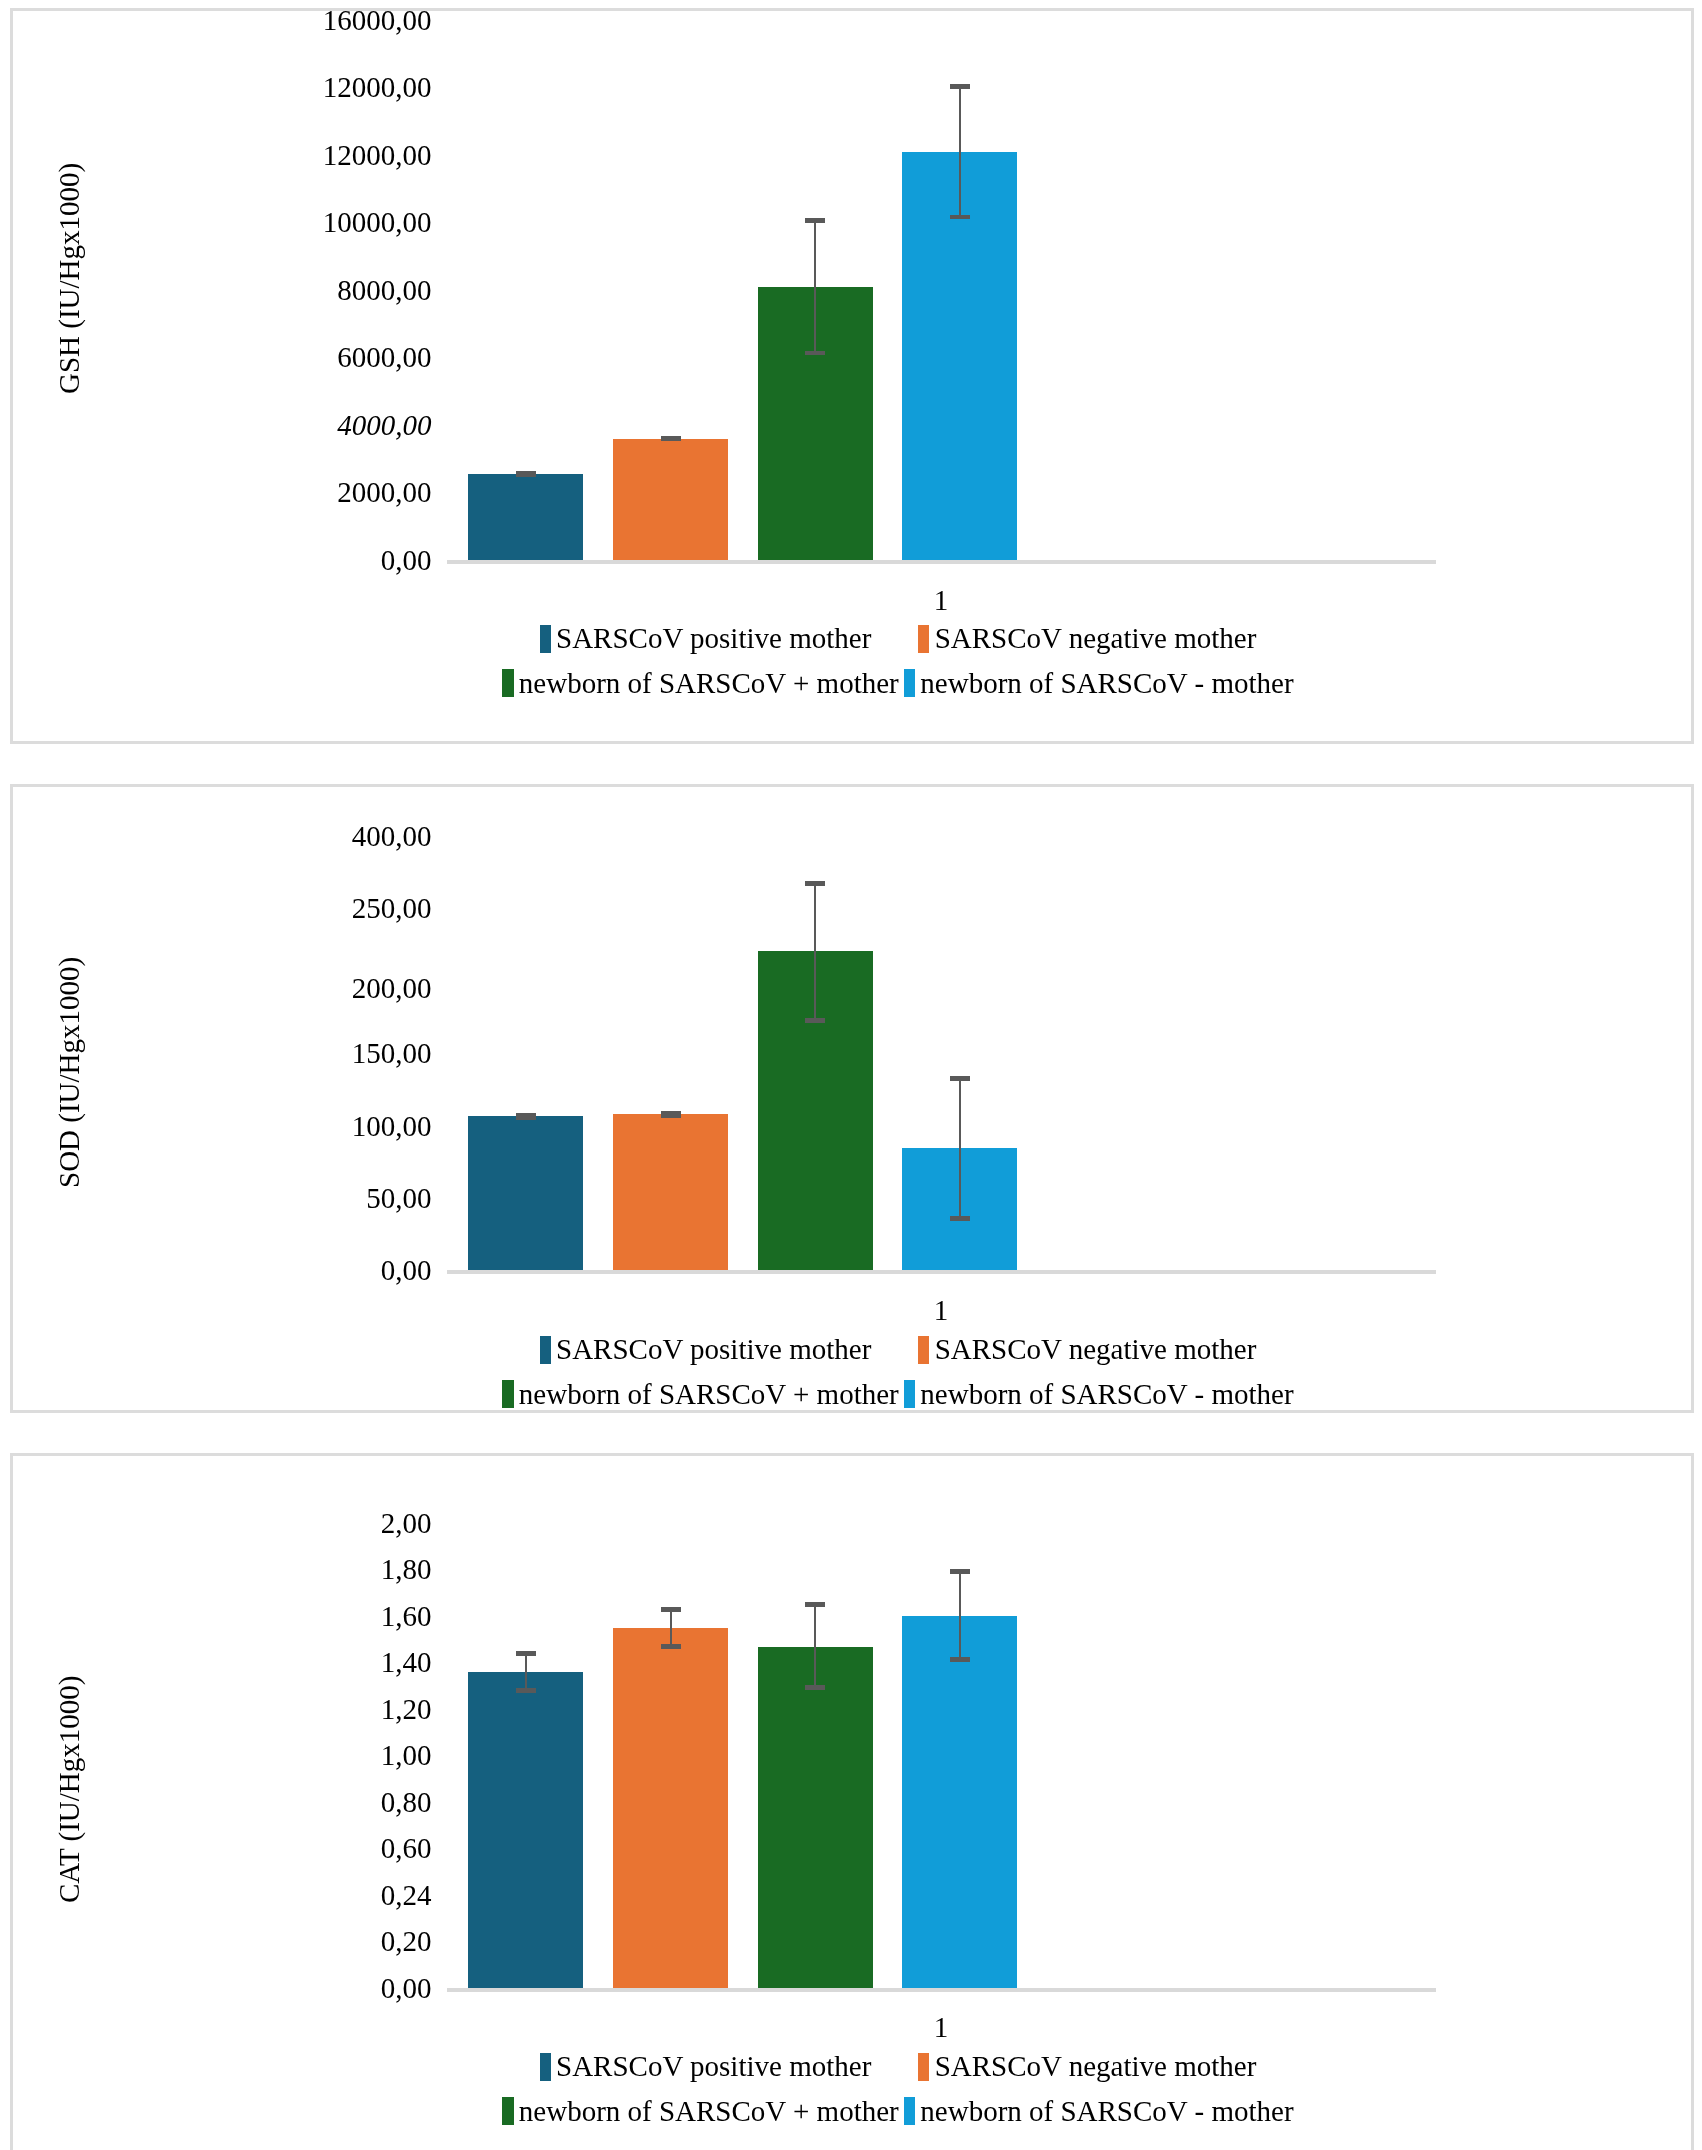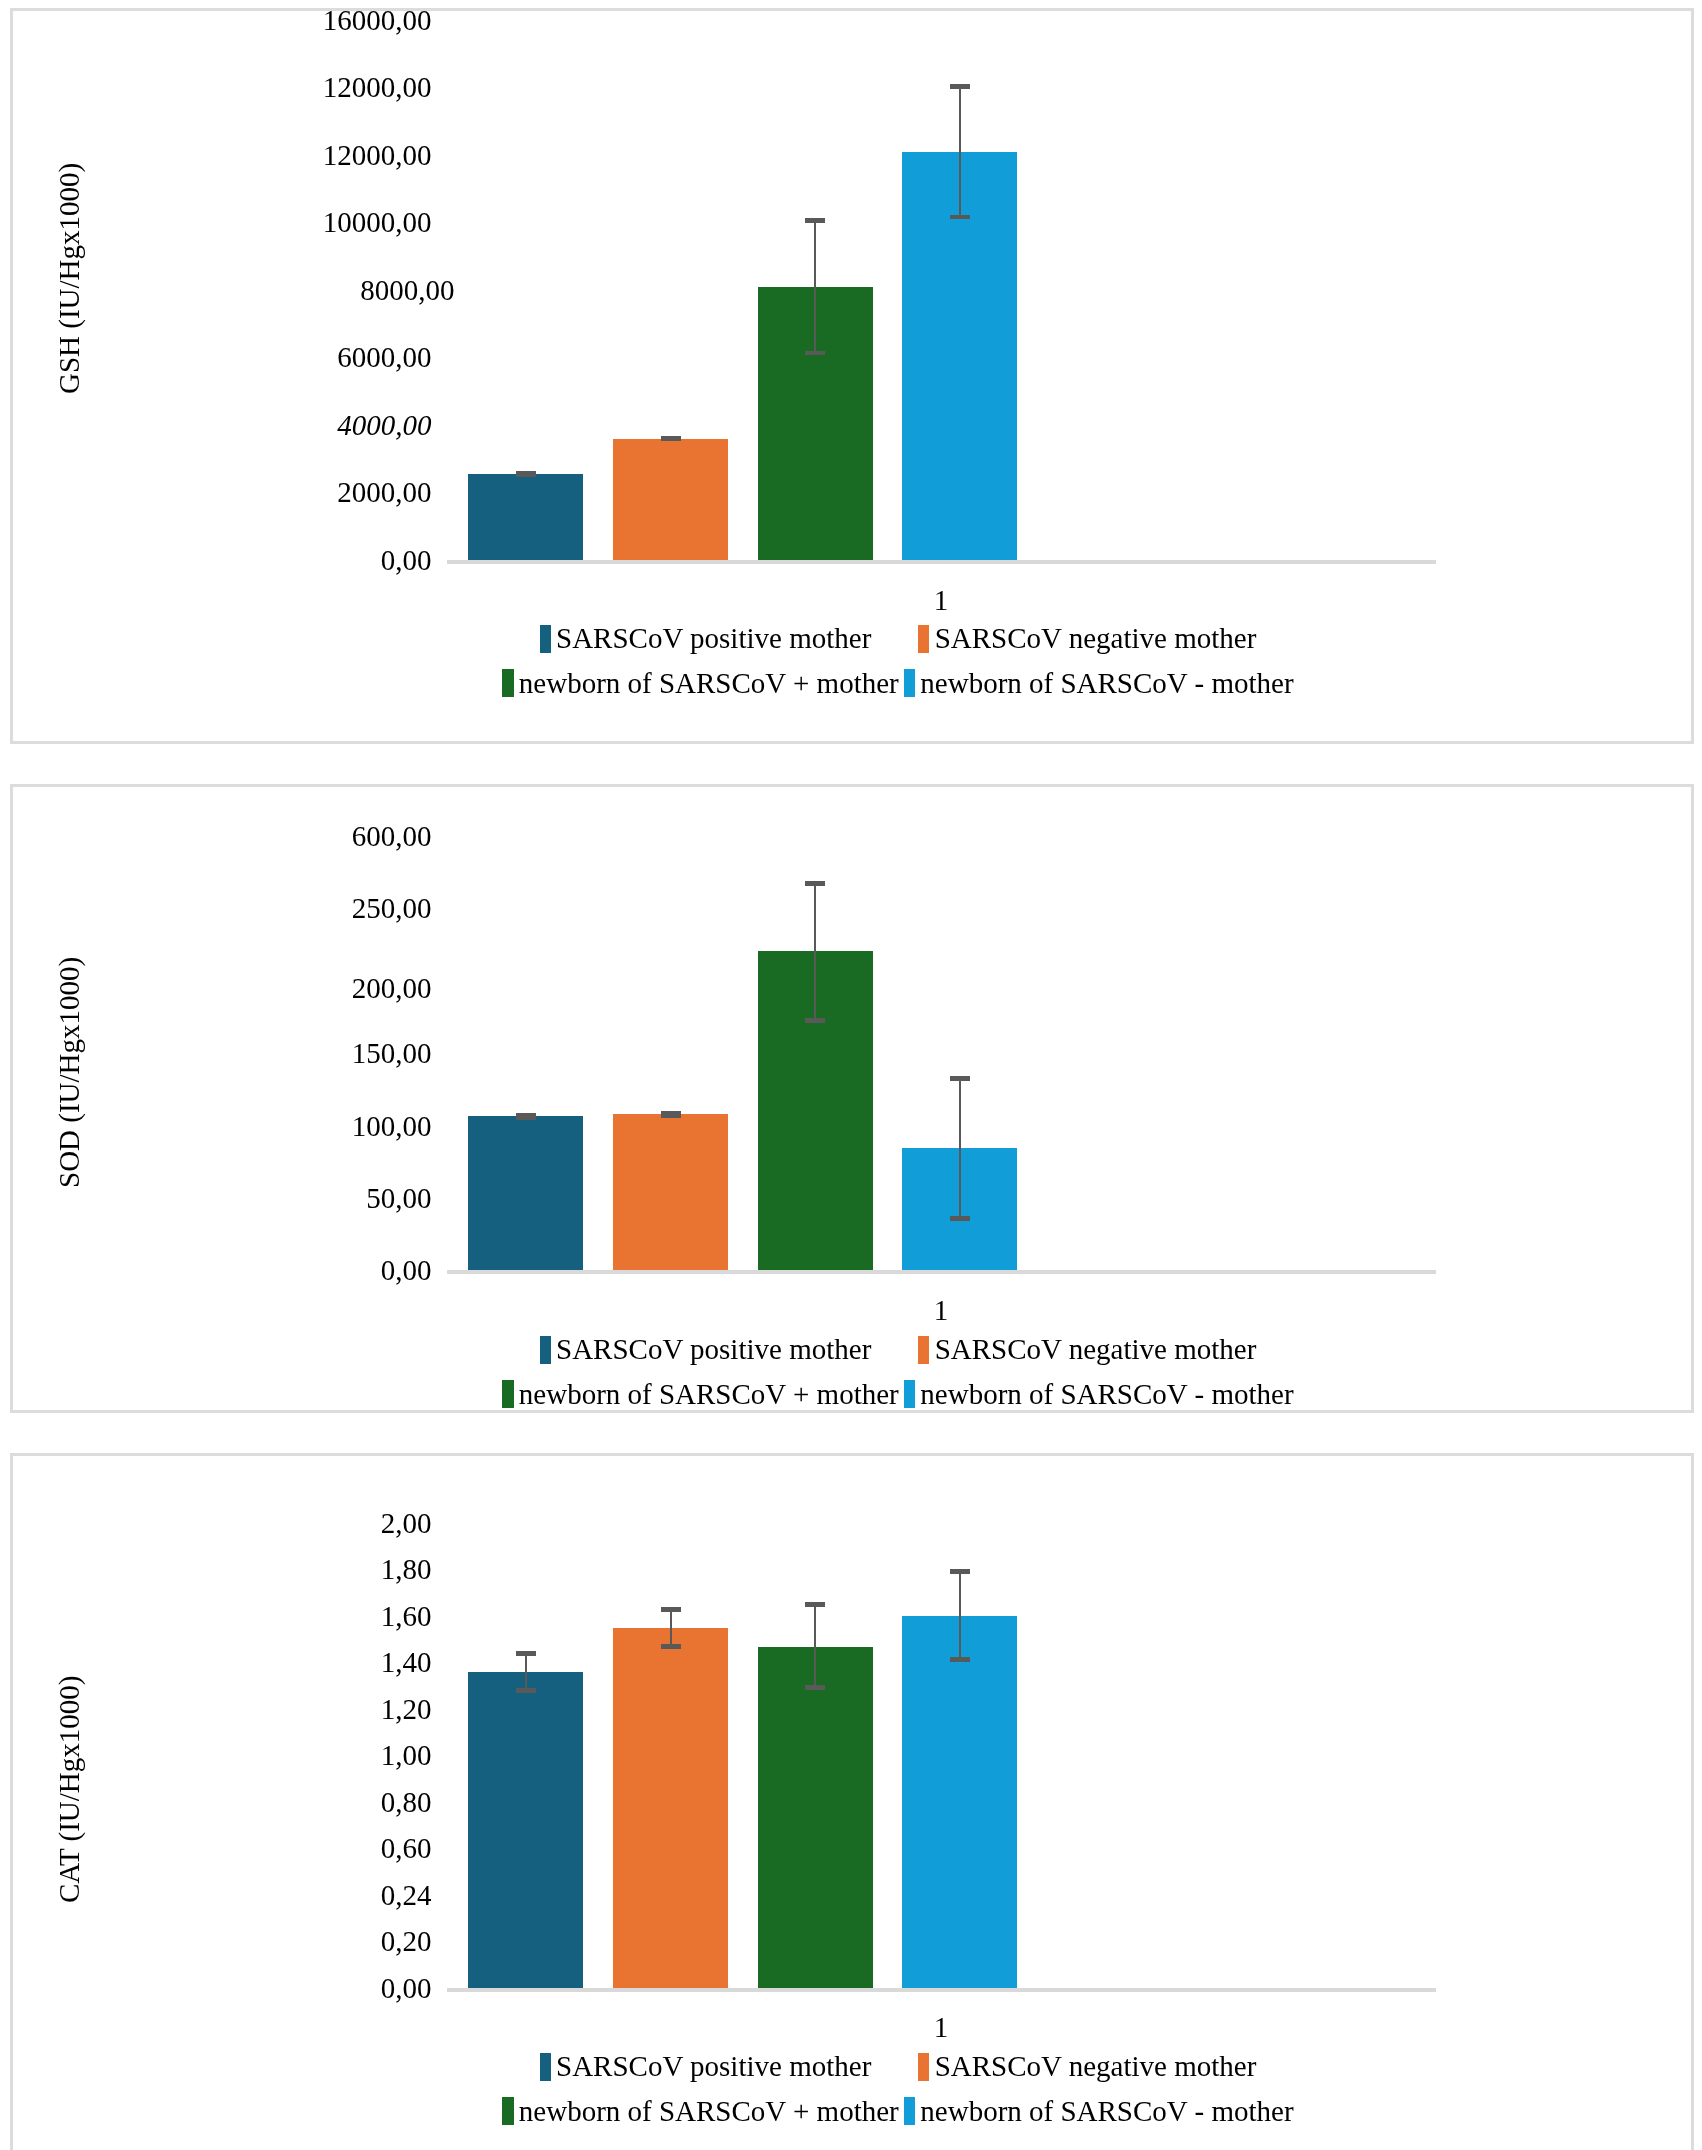--- a/index.html
+++ b/index.html
@@ -117,21 +117,21 @@
 
 <div class="page">
 
   <div class="panel" id="panel-gsh">
     <div class="plot" id="plot-gsh" style="left: 434px; top: 9.5px; width: 989px; height: 540px;">
         <div class="axis-title" style="left: -394px; top: 65px; height: 387px;">GSH  (IU/Hgx1000)</div>
         <div class="ytick" style="top: 540px; right: 1004px;">0,00</div>
         <div class="ytick" style="top: 472px; right: 1004px;">2000,00</div>
         <div class="ytick" style="top: 405px; right: 1004px; font-style: italic;">4000,00</div>
         <div class="ytick" style="top: 337px; right: 1004px;">6000,00</div>
-        <div class="ytick" style="top: 270px; right: 981px;">8000,00</div>
+        <div class="ytick" style="top: 270px; right: 1004px;">8000,00</div>
         <div class="ytick" style="top: 202px; right: 1004px;">10000,00</div>
         <div class="ytick" style="top: 135px; right: 1004px;">12000,00</div>
         <div class="ytick" style="top: 67px; right: 1004px;">12000,00</div>
         <div class="ytick" style="top: 0px; right: 1004px;">16000,00</div>
         <div class="baseline" style="left: 0px; top: 540px; width: 989px;"></div>
         <div class="bars-layer" style="left: 0px; top: 0px; width: 989px; height: 540px;">
           <div class="bar" style="left: 21.5px; width: 115px; height: 86px; background: rgb(21, 96, 127);"></div>
           <div class="err" style="left: 66px; width: 26px; top: 452px; height: 3.4px;">
             <div class="err-line" style="top: 0px; height: 100%;"></div>
             <div class="err-cap top"></div>
@@ -184,21 +184,21 @@
 
   <div class="panel" id="panel-sod">
     <div class="plot" id="plot-sod" style="left: 434px; top: 49px; width: 989px; height: 434px;">
         <div class="axis-title" style="left: -394px; top: 43px; height: 387px;">SOD  (IU/Hgx1000)</div>
         <div class="ytick" style="top: 434px; right: 1004px;">0,00</div>
         <div class="ytick" style="top: 362px; right: 1004px;">50,00</div>
         <div class="ytick" style="top: 290px; right: 1004px;">100,00</div>
         <div class="ytick" style="top: 217px; right: 1004px;">150,00</div>
         <div class="ytick" style="top: 145px; right: 1004px; margin-top: 7px;">200,00</div>
         <div class="ytick" style="top: 72px; right: 1004px;">250,00</div>
-        <div class="ytick" style="top: 0px; right: 1004px;">600,00</div>
+        <div class="ytick" style="top: 0px; right: 1004px;">400,00</div>
         <div class="baseline" style="left: 0px; top: 434px; width: 989px;"></div>
         <div class="bars-layer" style="left: 0px; top: 0px; width: 989px; height: 434px;">
           <div class="bar" style="left: 21.5px; width: 115px; height: 154px; background: rgb(21, 96, 127);"></div>
           <div class="err" style="left: 66px; width: 26px; top: 277px; height: 7.2px;">
             <div class="err-line" style="top: 0px; height: 100%;"></div>
             <div class="err-cap top"></div>
             <div class="err-cap bottom"></div>
           </div>
           <div class="bar" style="left: 166px; width: 115px; height: 156px; background: rgb(233, 116, 50);"></div>
           <div class="err" style="left: 211px; width: 26px; top: 275px; height: 7.2px;">

